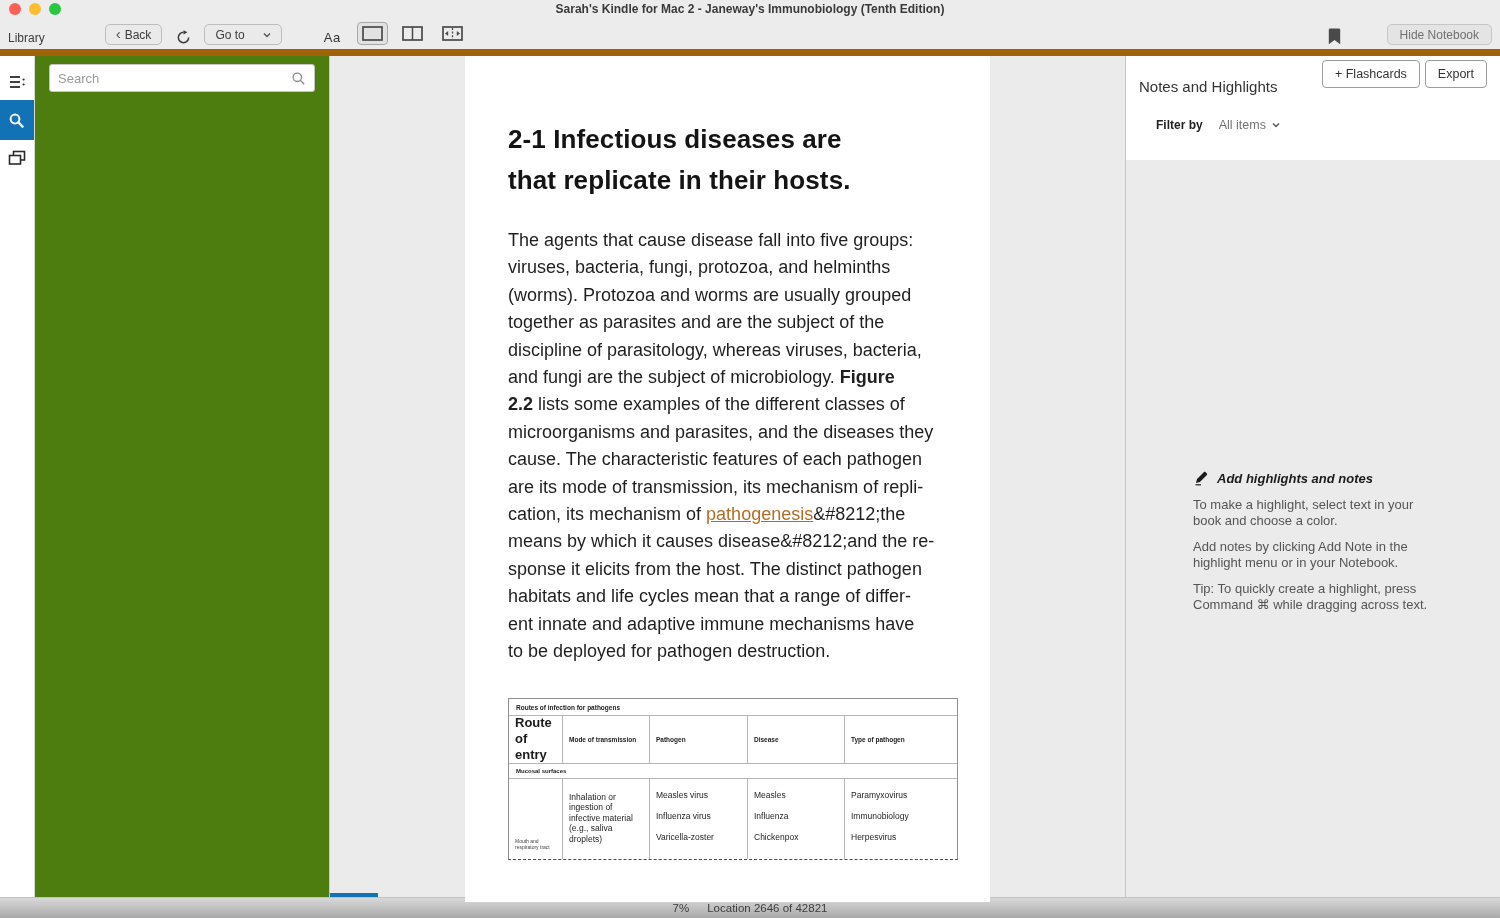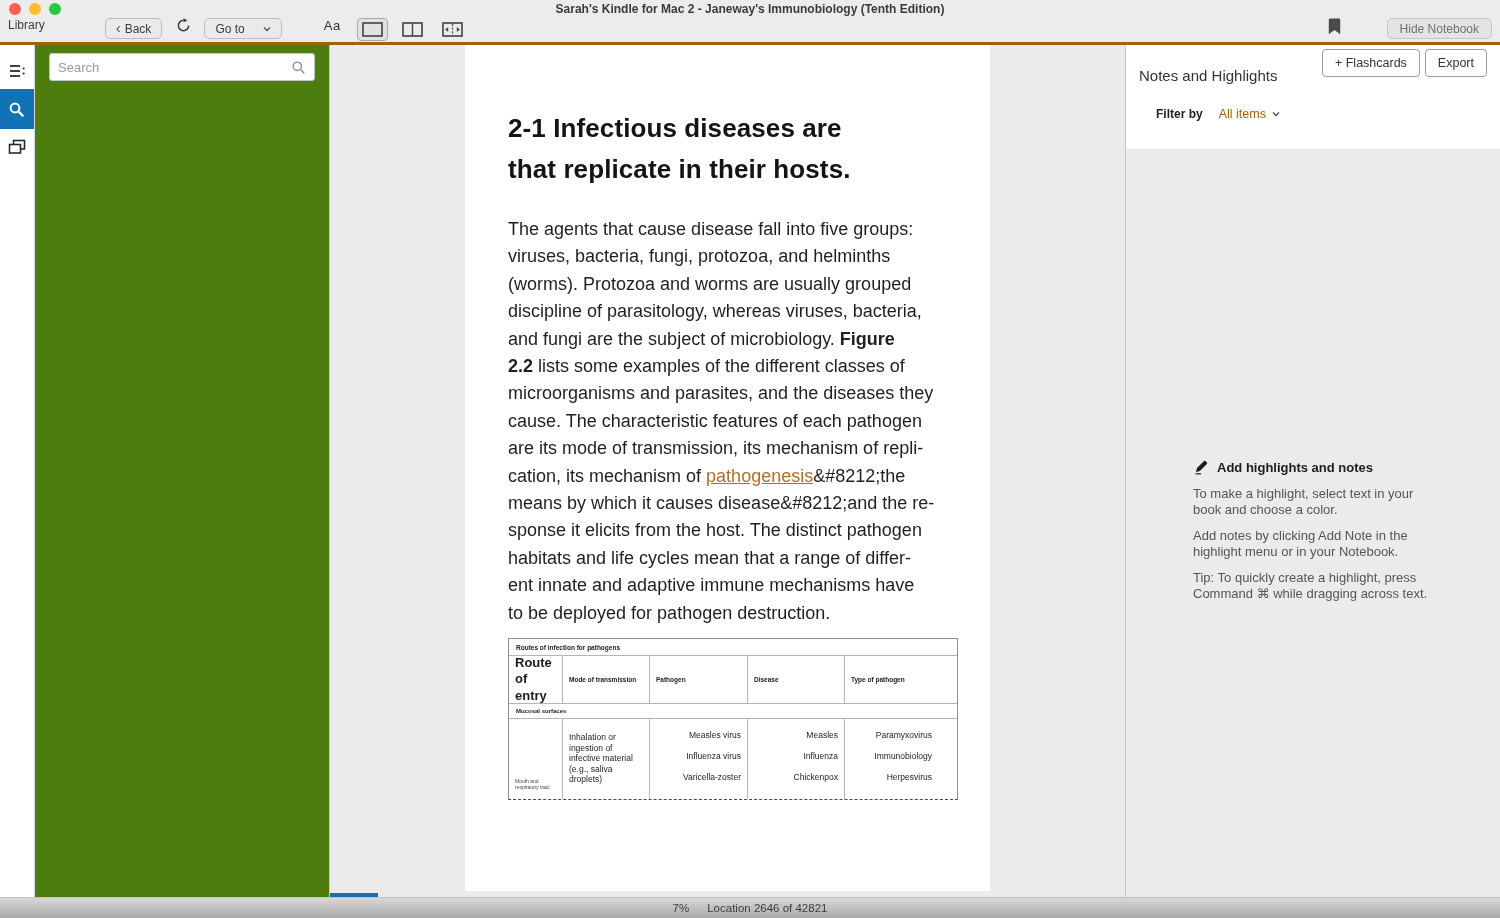--- a/index.html
+++ b/index.html
@@ -9,21 +9,21 @@
   
   .titlebar { height:18px; position:relative; background:#ececec; flex:0 0 auto; }
   .lights { position:absolute; left:9px; top:3px; display:flex; gap:8px; }
   .light { width:12px; height:12px; border-radius:50%; display:inline-block; }
   .light.red { background:#ff5f57; }
   .light.yellow { background:#febc2e; }
   .light.green { background:#28c840; }
   .title { text-align:center; font-size:12px; font-weight:700; color:#3a3a3a; line-height:19px; }
 
   
-  .toolbar { height:27px; flex:0 0 auto; background:#ececec; border-bottom:3px solid #a16207; display:flex; align-items:flex-start; padding:0 8px 4px 8px; }
+  .toolbar { height:27px; flex:0 0 auto; background:#ececec; border-bottom:7px solid #a16207; display:flex; align-items:flex-end; padding:0 8px 4px 8px;margin-top:11px; }
   .tb-label { font-size:12px; color:#3c3c3c; cursor:default; }
   .tb-btn { display:inline-flex; align-items:center; gap:4px; height:21px; padding:0 10px; border:1px solid #bdbdbd; border-radius:5px; background:#eaeaea; font-size:12px; color:#3c3c3c; font-family:inherit; }
   .tb-btn .chev { font-size:15px; line-height:1; color:#555; margin-top:-2px; }
   .back { margin-left:60px; }
   .tb-icon { margin-left:14px; display:inline-flex; align-items:center; }
   .goto { margin-left:13px;gap:18px; }
   .aa { margin-left:42px; font-size:13px; color:#333; letter-spacing:0.5px; }
   .viewgroup { margin-left:16px; display:flex; align-items:center; gap:9px; }
   .view-btn { display:inline-flex; align-items:center; justify-content:center; padding:3px 4px; border:1px solid transparent; border-radius:4px; }
   .view-btn.selected { border-color:#a8a8a8; background:#e2e2e2; }
@@ -43,56 +43,56 @@
   .searchbox input { flex:1; border:none; outline:none; font-size:13px; color:#333; font-family:inherit; background:transparent; }
   .searchbox input::placeholder { color:#9a9a9a; }
 
   .reader { flex:1; background:#ebebeb; position:relative; display:flex; justify-content:center; min-width:0; }
   .page { width:525px; height:846px; background:#fff; padding:63px 40px 0 43px; overflow:hidden; }
   .heading { font-size:26px; font-weight:700; color:#141414; line-height:40.5px; letter-spacing:0.1px; }
   .bodytext { margin-top:27px; font-size:18px; color:#1f1f1f; line-height:27.4px; }
   .pline { white-space:nowrap; }
   .booklink { color:#b06f28; text-decoration:underline; }
 
-  .fig-table { margin-top:11px; width:450px; border:1px solid #8f8f8f; border-bottom:1px dashed #4a4a4a; color:#222; }
+  .fig-table { margin-top:32px; width:450px; border:1px solid #8f8f8f; border-bottom:1px dashed #4a4a4a; color:#222; }
   .t-caption { padding:5px 7px 4px 7px; font-size:6.5px; font-weight:700; border-bottom:1px solid #b5b5b5; }
   .t-head { display:flex; height:48px; border-bottom:1px solid #b5b5b5; }
   .th { display:flex; align-items:center; padding:4px 6px; font-weight:600; border-right:1px solid #b5b5b5; }
   .th:last-child, .td:last-child { border-right:none; }
   .c1 { width:54px; flex:0 0 auto; }
   .c2 { width:87px; flex:0 0 auto; }
   .c3 { width:98px; flex:0 0 auto; }
   .c4 { width:97px; flex:0 0 auto; }
   .c5 { width:93px; flex:0 0 auto; }
   .th.c1 { font-size:13px; line-height:1.25; font-weight:700; color:#1b1b1b; }
   .th.c2,.th.c3,.th.c4,.th.c5 { font-size:6.5px; }
   .t-section { padding:4px 7px; font-size:6px; font-weight:700; border-bottom:1px solid #b5b5b5; }
   .t-row { display:flex; min-height:61px; }
   .td { padding:6px; border-right:1px solid #b5b5b5; font-size:8.5px; line-height:10.5px; color:#1e1e1e; }
   .td.c1 { font-size:5px; line-height:6px; color:#444; display:flex; align-items:flex-end; padding-bottom:9px; }
   .td.c2 { padding-top:13px; padding-right:4px; }
   .td.c3,.td.c4,.td.c5 { padding-top:11px; }
-  .t-item { margin-bottom:10.5px;text-align:right; }
+  .t-item { margin-bottom:10.5px; }
 
   .progress { position:absolute; left:0; bottom:0; width:100%; height:4px; }
   .progress .fill { width:48px; height:4px; background:#1173b5; }
 
   
   .notebook { width:375px; flex:0 0 auto; border-left:1px solid #c4c4c4; background:#ebebeb; display:flex; flex-direction:column; }
   .nb-header { height:104px; background:#fff; position:relative; flex:0 0 auto; }
   .nb-title { position:absolute; left:13px; top:22px; font-size:15px; color:#333; }
   .nb-buttons { position:absolute; right:13px; top:4px; display:flex; gap:5px; }
   .nb-buttons button { height:28px; padding:0 12px; background:#fff; border:1px solid #9c9c9c; border-radius:4px; font-size:12.5px; color:#333; font-family:inherit; }
   .filter-row { position:absolute; left:30px; top:62px; display:flex; align-items:center; gap:16px; }
   .f-label { font-size:12px; font-weight:700; color:#222; }
-  .f-value { font-size:12.5px; color:#a16207; display:inline-flex; align-items:center; gap:6px; }
+  .f-value { font-size:12.5px; color:#737373; display:inline-flex; align-items:center; gap:6px; }
   .nb-body { flex:1; position:relative; }
   .empty { position:absolute; left:67px; top:310px; width:244px; }
   .empty-head { display:flex; align-items:center; gap:8px; }
-  .empty-head span { font-size:13px; font-weight:700; color:#1c1c1c; }
+  .empty-head span { font-size:13px; font-weight:700; color:#1c1c1c;font-style:italic; }
   .empty p { margin-top:11px; font-size:13px; color:#555; line-height:15.5px; }
 
   
   .statusbar { height:21px; flex:0 0 auto; background:linear-gradient(#d8d8d8,#a9a9a9); border-top:1px solid #c2c2c2; display:flex; align-items:center; justify-content:center; gap:18px; font-size:11.5px; color:#3d3d3d; }
 </style>
 </head>
 <body>
 
 <div class="window">
 
@@ -201,20 +201,21 @@
     <div class="reader">
       <div class="page">
         <h1 class="heading">
             <div>2-1 Infectious diseases are</div>
             <div>that replicate in their hosts.</div>
           </h1>
         <div class="bodytext">
             <div class="pline"><span>The agents that cause disease fall into five groups:</span></div>
             <div class="pline"><span>viruses, bacteria, fungi, protozoa, and helminths</span></div>
             <div class="pline"><span>(worms). Protozoa and worms are usually grouped</span></div>
+            <div class="pline"><span>together as parasites and are the subject of the</span></div>
             <div class="pline"><span>discipline of parasitology, whereas viruses, bacteria,</span></div>
             <div class="pline"><span>and fungi are the subject of microbiology. </span><span style="font-weight: 700;">Figure</span></div>
             <div class="pline"><span style="font-weight: 700;">2.2</span><span> lists some examples of the different classes of</span></div>
             <div class="pline"><span>microorganisms and parasites, and the diseases they</span></div>
             <div class="pline"><span>cause. The characteristic features of each pathogen</span></div>
             <div class="pline"><span>are its mode of transmission, its mechanism of repli-</span></div>
             <div class="pline"><span>cation, its mechanism of </span><a href="#" class="booklink">pathogenesis</a><span>&amp;#8212;the</span></div>
             <div class="pline"><span>means by which it causes disease&amp;#8212;and the re-</span></div>
             <div class="pline"><span>sponse it elicits from the host. The distinct pathogen</span></div>
             <div class="pline"><span>habitats and life cycles mean that a range of differ-</span></div>

